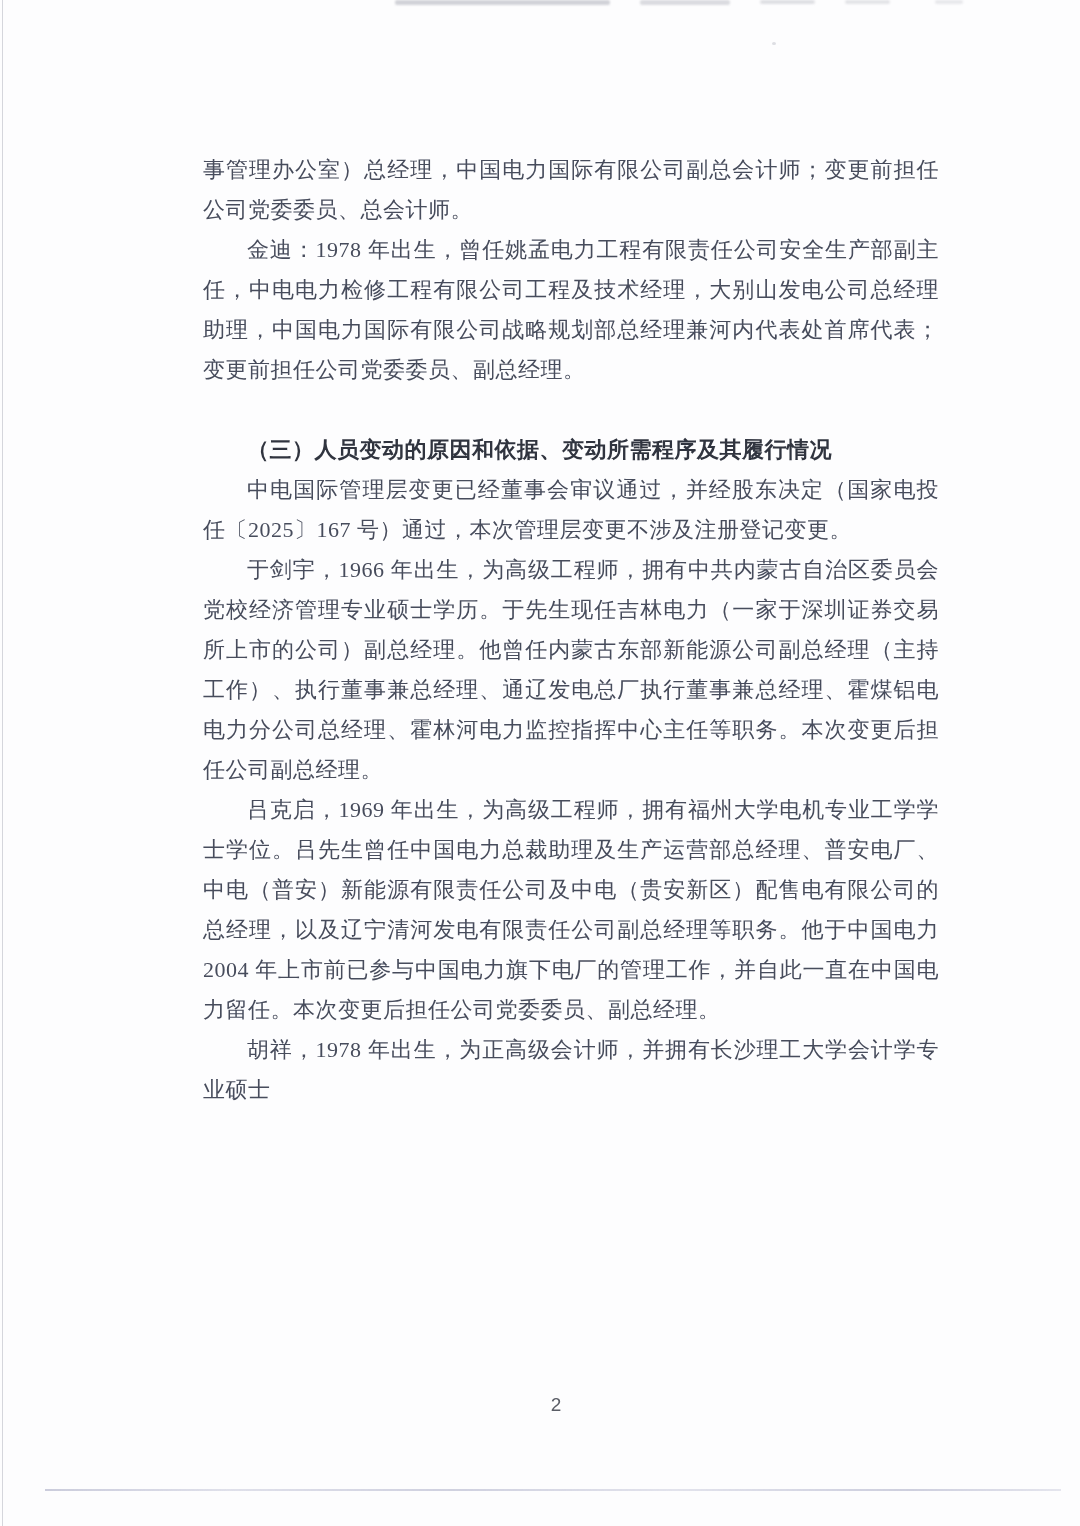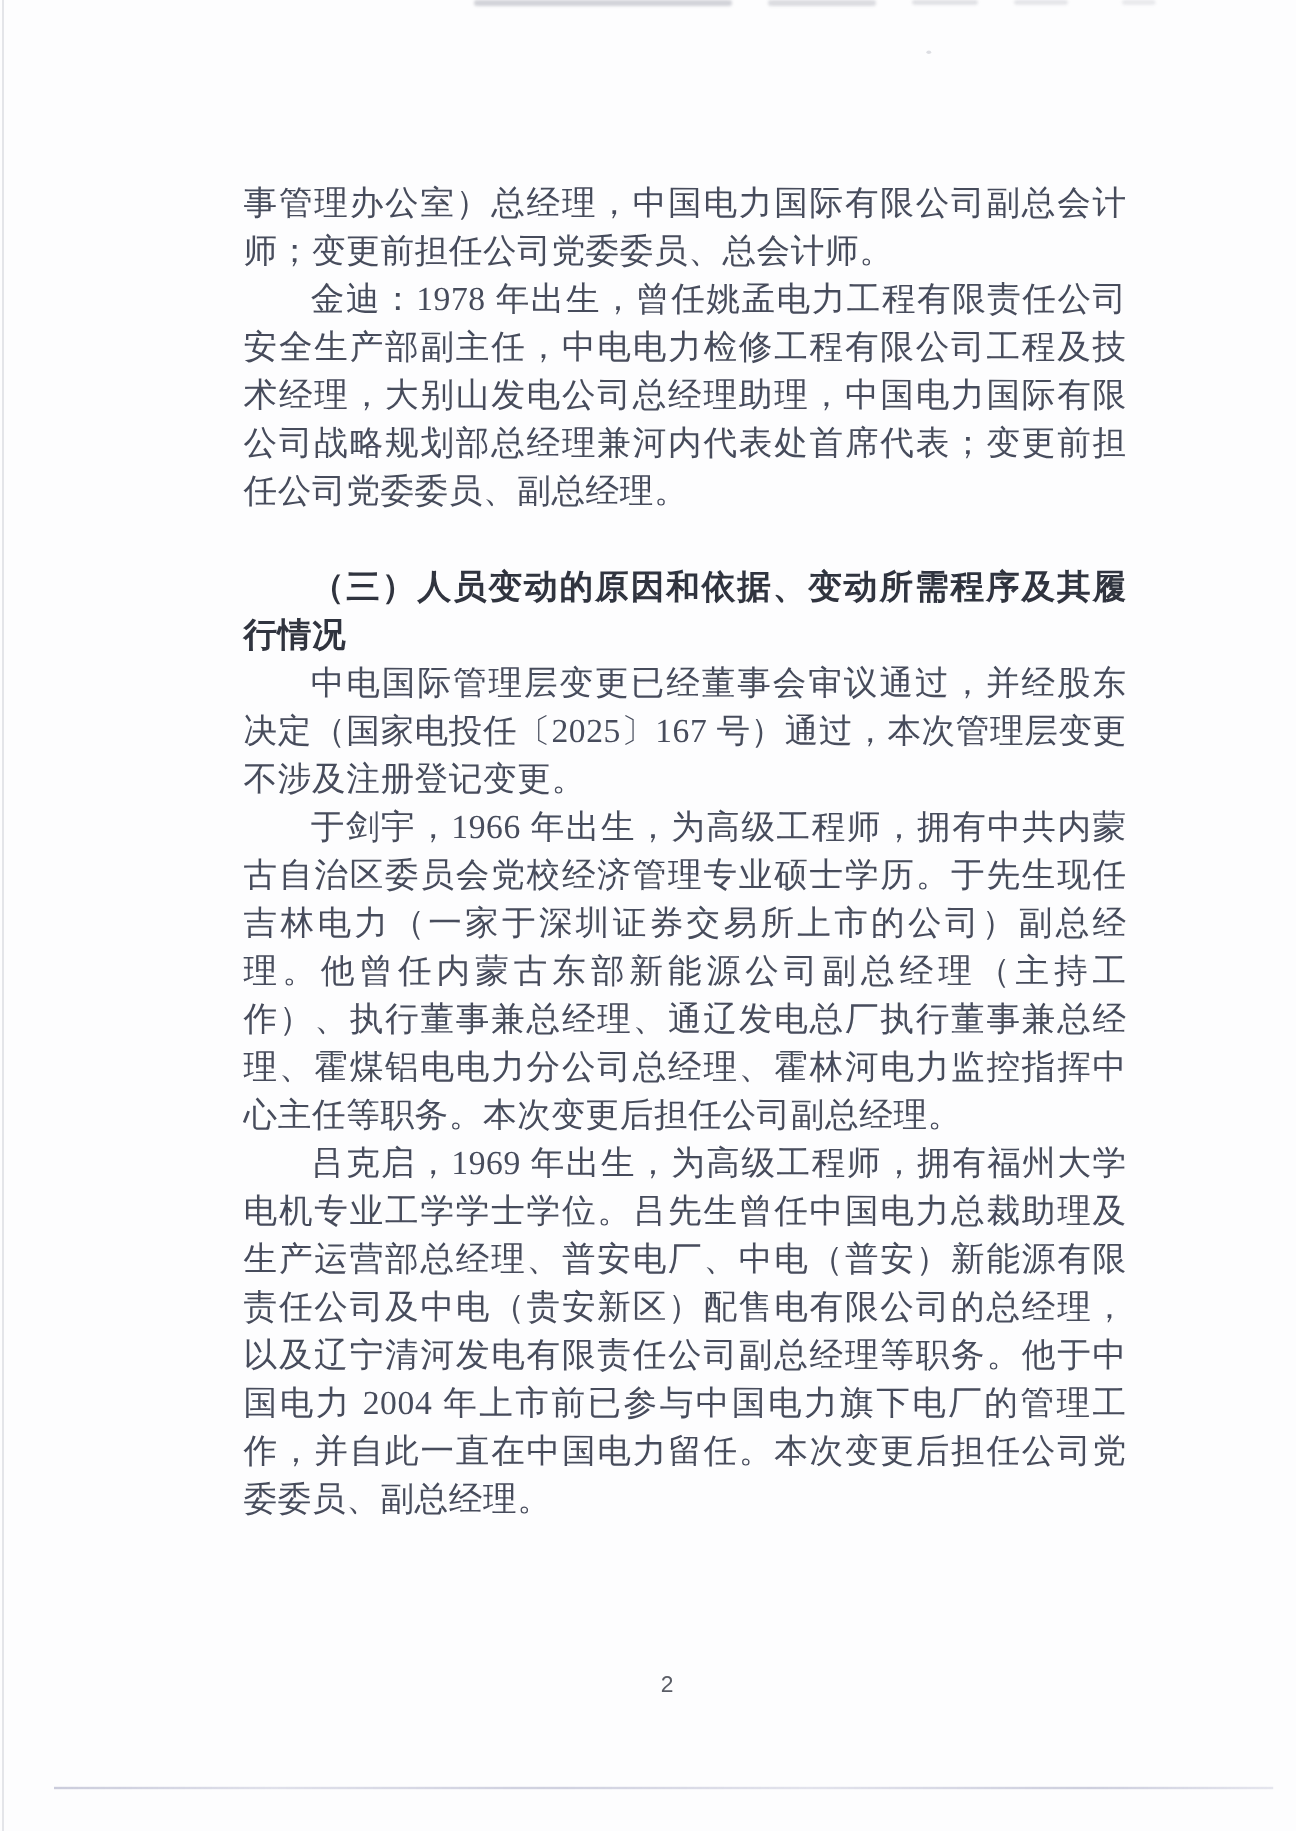--- a/index.html
+++ b/index.html
@@ -55,21 +55,21 @@
       rgba(120,124,165,0.20) 62%,
       rgba(120,124,165,0.36) 85%,
       rgba(120,124,165,0.18) 100%);
     filter: blur(0.4px);
   }
   .content {
     position: absolute;
     left: 203px;
     top: 150px;
     width: 736px;
-    font-size: 28px;
+    font-size: 22px;
     line-height: 40px;
     text-align: justify;
     text-justify: inter-ideograph;
     color: #474c5c;
     letter-spacing: 0.5px;
   }
   .content p { margin: 0; }
   .content p.indent { text-indent: 2em; font-family: Liberation Serif, serif; }
   .content p.heading {
     font-weight: bold;
@@ -102,19 +102,20 @@
   <div class="edge-left"></div>
   <div class="speck"></div>
 
   <div class="content">
     <p class="body">事管理办公室）总经理，中国电力国际有限公司副总会计师；变更前担任公司党委委员、总会计师。</p>
     <p class="body indent">金迪：1978 年出生，曾任姚孟电力工程有限责任公司安全生产部副主任，中电电力检修工程有限公司工程及技术经理，大别山发电公司总经理助理，中国电力国际有限公司战略规划部总经理兼河内代表处首席代表；变更前担任公司党委委员、副总经理。</p>
     <p class="heading">（三）人员变动的原因和依据、变动所需程序及其履行情况</p>
     <p class="body indent">中电国际管理层变更已经董事会审议通过，并经股东决定（国家电投任〔2025〕167 号）通过，本次管理层变更不涉及注册登记变更。</p>
     <p class="body indent">于剑宇，1966 年出生，为高级工程师，拥有中共内蒙古自治区委员会党校经济管理专业硕士学历。于先生现任吉林电力（一家于深圳证券交易所上市的公司）副总经理。他曾任内蒙古东部新能源公司副总经理（主持工作）、执行董事兼总经理、通辽发电总厂执行董事兼总经理、霍煤铝电电力分公司总经理、霍林河电力监控指挥中心主任等职务。本次变更后担任公司副总经理。</p>
     <p class="body indent">吕克启，1969 年出生，为高级工程师，拥有福州大学电机专业工学学士学位。吕先生曾任中国电力总裁助理及生产运营部总经理、普安电厂、中电（普安）新能源有限责任公司及中电（贵安新区）配售电有限公司的总经理，以及辽宁清河发电有限责任公司副总经理等职务。他于中国电力 2004 年上市前已参与中国电力旗下电厂的管理工作，并自此一直在中国电力留任。本次变更后担任公司党委委员、副总经理。</p>
+    <p class="body indent">胡祥，1978 年出生，为正高级会计师，并拥有长沙理工大学会计学专业硕士</p>
   </div>
 
   <div class="page-number">2</div>
 
   <div class="bottom-line"></div>
 
 </div>
 
 </body></html>

